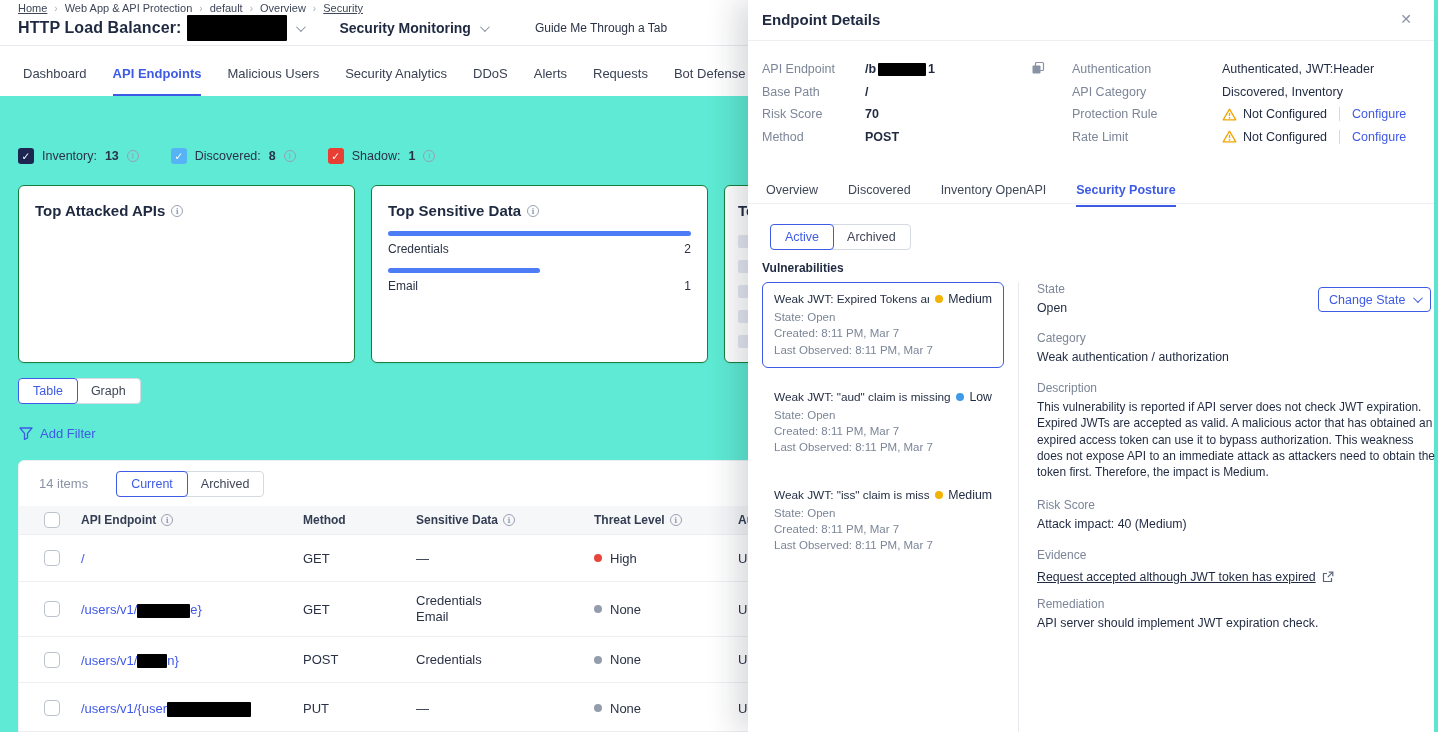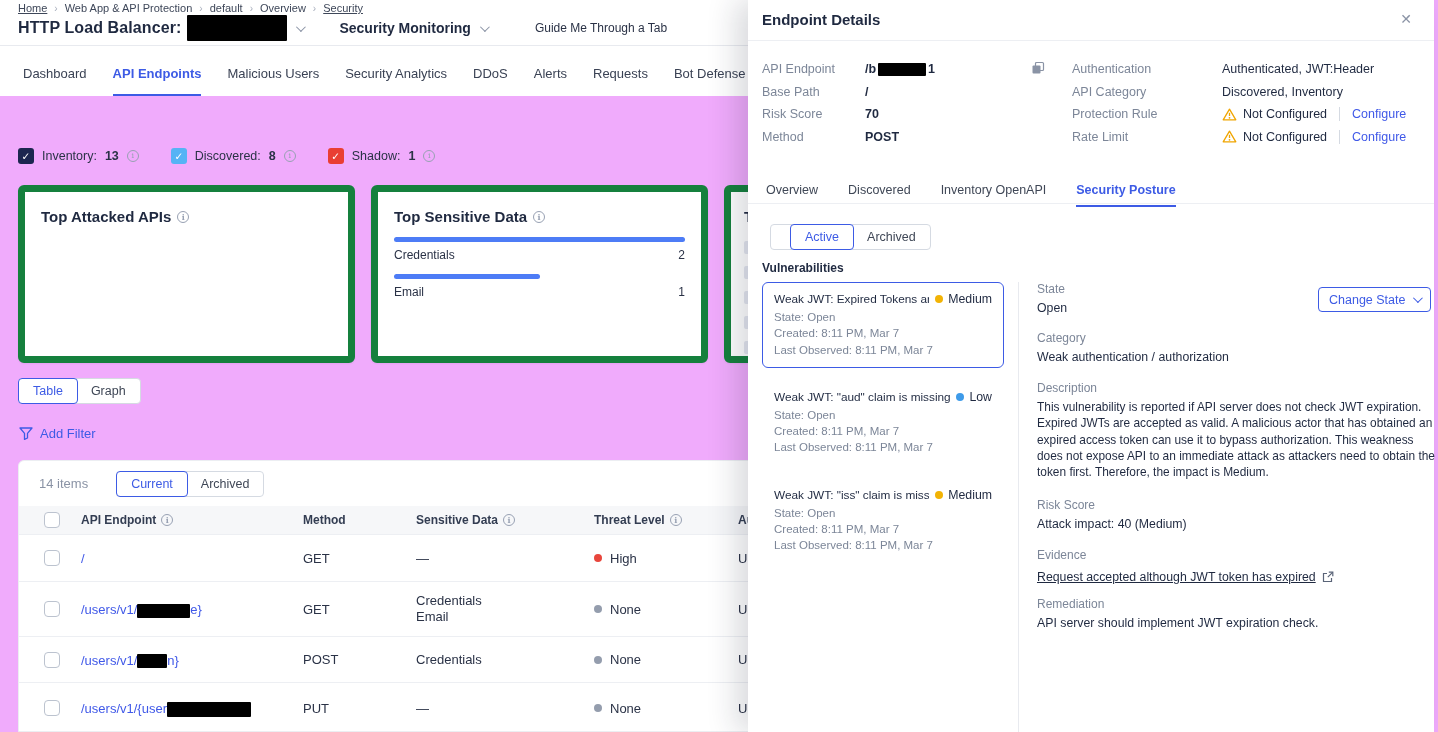--- a/index.html
+++ b/index.html
@@ -1,17 +1,17 @@
 <!DOCTYPE html>
 <html><head>
 <meta charset="utf-8">
 <style>
   * { margin:0; padding:0; box-sizing:border-box; }
   html,body { width:1438px; height:732px; font-family:"Liberation Sans","DejaVu Sans",sans-serif; }
-  .page { position:relative; width:1438px; height:732px; background:#f0abfc; overflow:hidden; }
+  .page { position:relative; width:1438px; height:732px; background:#5eead4; overflow:hidden; }
 
   
   .topbar { position:absolute; top:0; left:0; width:748px; height:46px; background:#FFFFFF; border-bottom:1px solid #E8EAEF; }
   .breadcrumb { position:absolute; top:2px; left:18px; font-size:11px; color:#3E4759; display:flex; align-items:center; gap:7px; }
   .bc-link { color:#3E4759; text-decoration:none; cursor:pointer; }
   .bc-link.u { text-decoration:underline; }
   .bc-sep { color:#A8AFBD; font-size:10px; }
   .titlerow { position:absolute; top:15px; left:18px; display:flex; align-items:center; }
   .pagetitle { font-size:16px; font-weight:700; color:#1F2940; letter-spacing:.1px; }
   .redact { display:inline-block; background:#000; border-radius:1px; vertical-align:middle; }
@@ -33,21 +33,21 @@
   .cb::after { content:"✓"; color:#fff; font-size:10.5px; font-weight:700; }
   .cb.inv { background:#1C2650; }
   .cb.disc { background:#56B3F5; }
   .cb.shad { background:#E93E33; }
   .fcount { font-weight:700; }
   .info { display:inline-block; width:12px; height:12px; border:1px solid #98A1B3; border-radius:50%; position:relative; vertical-align:-2px; cursor:pointer; flex:none; }
   .info::after { content:"i"; position:absolute; top:50%; left:50%; transform:translate(-50%,-53%); font-size:8px; color:#98A1B3; font-family:"DejaVu Serif",serif; }
 
   
   .cards { position:absolute; top:185px; left:18px; display:flex; gap:16px; }
-  .card { width:337px; height:178px; background:#fff; border:7px solid #15803d; border-radius:6px; box-shadow:0 1px 2px rgba(16,24,40,.05); padding:16px; }
+  .card { width:337px; height:178px; background:#fff; border:1px solid #15803d; border-radius:6px; box-shadow:0 1px 2px rgba(16,24,40,.05); padding:16px; }
   .cardtitle { font-size:15px; font-weight:700; color:#1F2940; display:flex; align-items:center; gap:6px; }
   .barblock { margin-top:12px; }
   .bar { height:5px; border-radius:2.5px; background:#4D7CF6; margin-bottom:6px; }
   .barlabels { display:flex; justify-content:space-between; font-size:12px; color:#2A3246; margin-bottom:8px; }
   .skel { width:13px; height:13px; background:#E4E7F0; border-radius:2px; margin-bottom:12px; }
   .card.partial { padding-left:13px; }
 
   
   .seg { display:inline-flex; border:1px solid #D5DAE2; border-radius:4px; background:#fff; }
   .seg .opt { padding:5px 14px; font-size:12.5px; color:#3F4756; cursor:pointer; white-space:nowrap; }
@@ -91,21 +91,21 @@
   .ep-redact { width:48px; height:13px; margin:0 2px; }
   .copyicon { position:absolute; top:61px; left:283px; cursor:pointer; }
   .warnval { display:flex; align-items:center; gap:6px; color:#1F2940; }
   .pipe { width:1px; height:14px; background:#D5DAE2; margin:0 6px; }
   .configlink { color:#4059E8; cursor:pointer; }
 
   .ptabs { position:absolute; top:183px; left:18px; display:flex; gap:30px; }
   .ptab { font-size:12.5px; color:#3F4756; padding-bottom:8px; border-bottom:2px solid transparent; cursor:pointer; white-space:nowrap; }
   .ptab.active { color:#3D5BE5; font-weight:700; border-bottom-color:#3D5BE5; }
   .ptabline { position:absolute; top:203px; left:0; width:100%; height:1px; background:#EDEFF3; }
-  .pseg { position:absolute; top:224px; left:22px;padding-left:20px; }
+  .pseg { position:absolute; top:224px; left:22px; }
   .vulnhdr { position:absolute; top:261px; left:14px; font-size:12px; font-weight:700; color:#1F2940; }
 
   .vlist { position:absolute; top:282px; left:14px; width:242px; }
   .vcard { padding:9px 11px; border:1px solid transparent; border-radius:6px; margin-bottom:12px; cursor:pointer; }
   .vcard.selected { border-color:#3D5BE5; }
   .vtitlerow { display:flex; align-items:center; margin-bottom:3px; }
   .vtitle { font-size:11.8px; color:#1F2940; white-space:nowrap; overflow:hidden; flex:1; }
   .sdot { width:8px; height:8px; border-radius:50%; display:inline-block; margin:0 5px 0 6px; flex:none; }
   .sdot.medium { background:#F2B305; }
   .sdot.low { background:#3E9BE9; }

